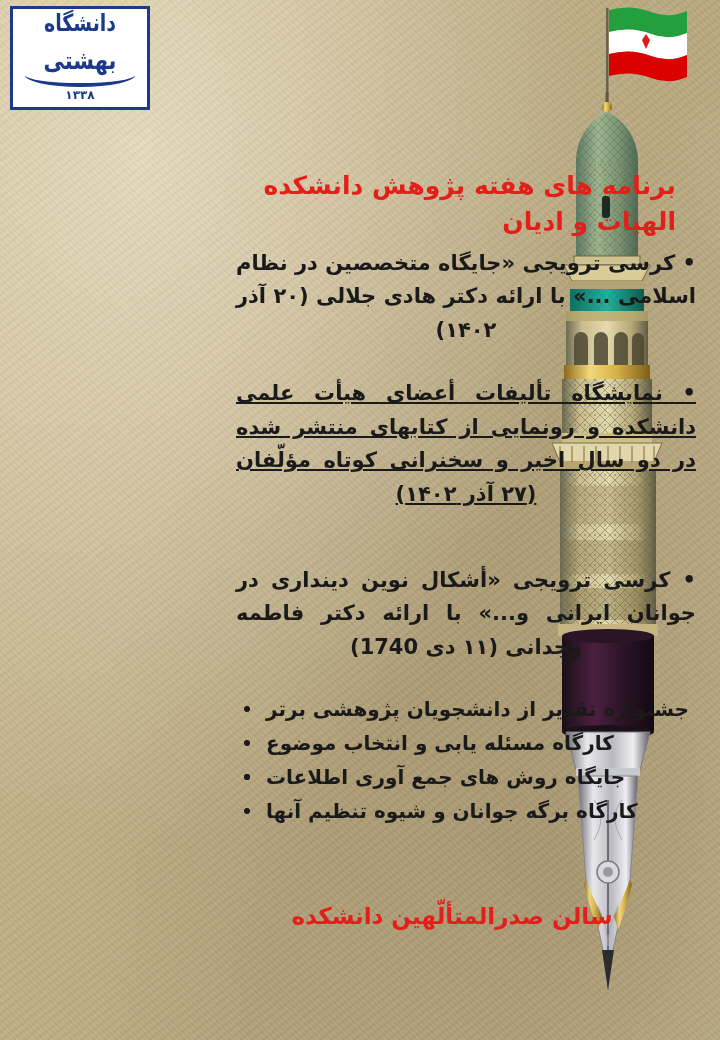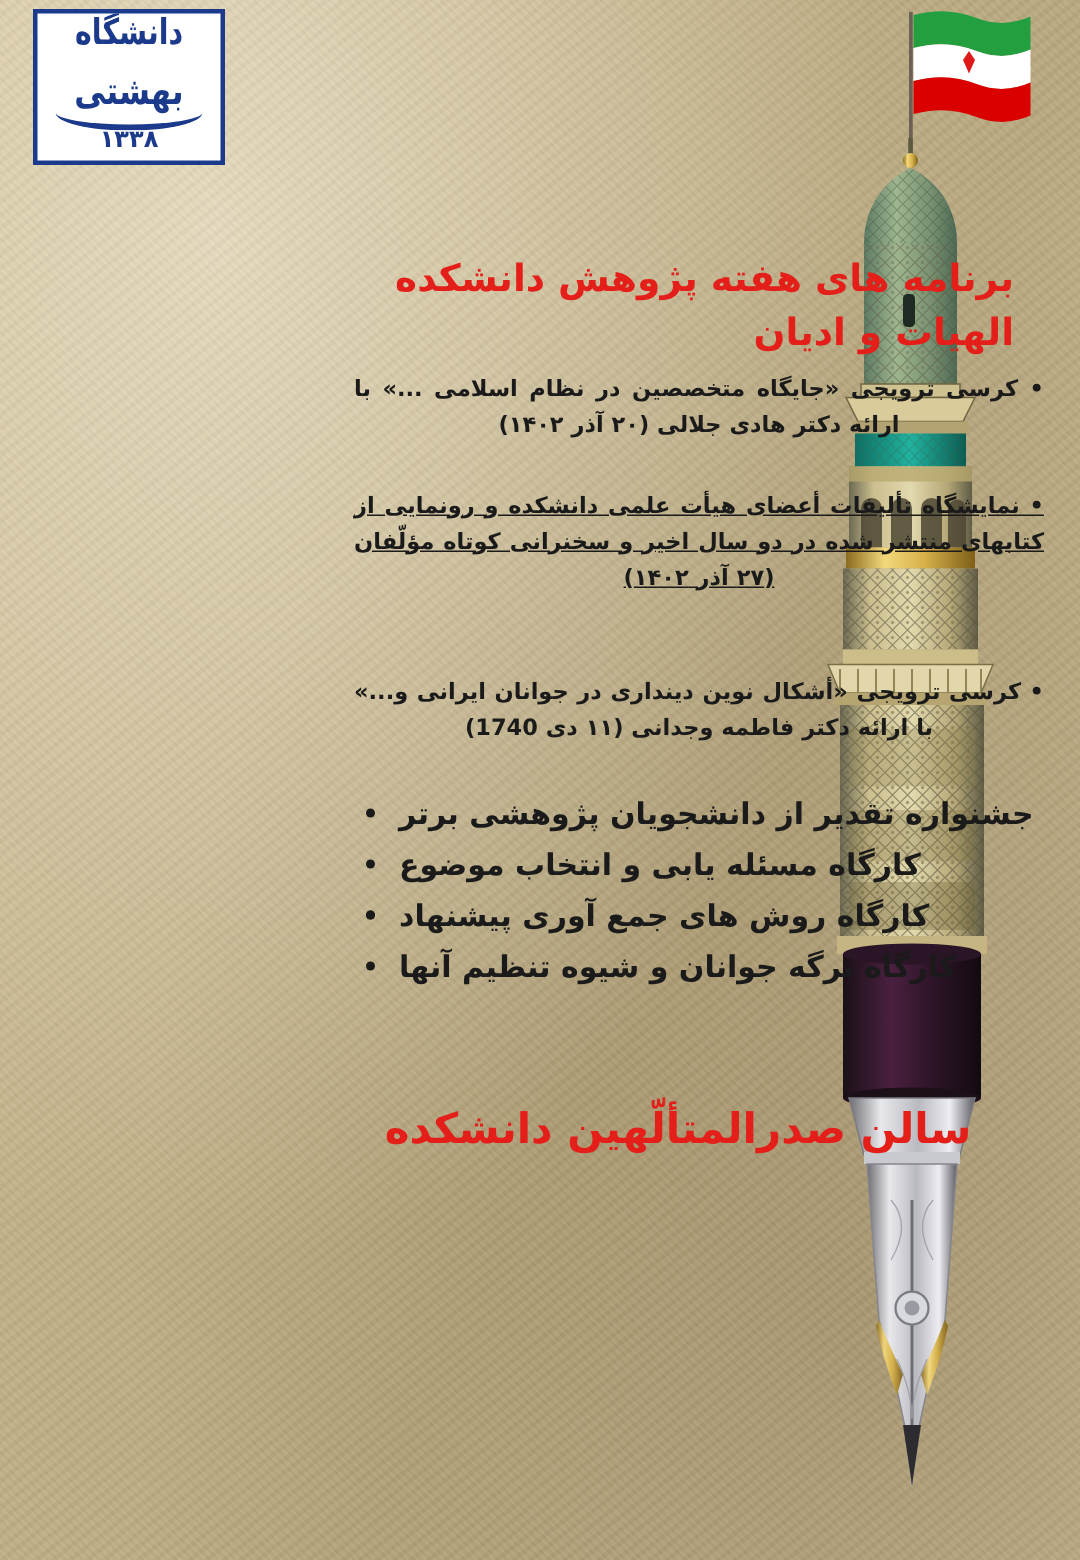--- a/index.html
+++ b/index.html
@@ -35,21 +35,21 @@
       repeating-linear-gradient(-38deg, rgba(0,0,0,0.025) 0px, rgba(0,0,0,0.025) 3px, rgba(255,255,255,0.03) 3px, rgba(255,255,255,0.03) 7px);
     pointer-events: none;
   }
 
   
   .logo-box {
     position: absolute;
     top: 6px;
     right: 570px; 
     left: 8px;
-    width: 128px;
+    width: 140px;
     height: 104px;
     background: #ffffff;
     border: 3px solid #1b3a8c;
     box-sizing: border-box;
     display: flex;
     align-items: center;
     justify-content: center;
     z-index: 5;
   }
   .logo-inner {
@@ -82,21 +82,21 @@
     font-size: 21px;
     font-weight: bold;
     color: #1b3a8c;
     transform: scaleY(1.2);
   }
   .logo-year {
     position: absolute;
     bottom: 5px;
     width: 100%;
     text-align: center;
-    font-size: 16px;
+    font-size: 12px;
     font-weight: bold;
     color: #1b3a8c;
     letter-spacing: 2px;
   }
   .logo-swoosh {
     position: absolute;
     bottom: 20px;
     left: 12px;
     right: 12px;
     height: 20px;
@@ -131,21 +131,21 @@
     font-size: 25px;
     font-weight: bold;
     line-height: 1.45;
     margin: 0 0 6px 0;
     text-align: right;
     padding-right: 26px;
   }
 
   .para {
     color: #1a1a1a;
-    font-size: 15px;
+    font-size: 21px;
     font-weight: bold;
     line-height: 1.6;
     margin: 0 0 30px 0;
     text-align: justify;
     text-align-last: center;
     padding: 0 6px 0 4px;
   }
   .para.gap-lg { margin-bottom: 52px; text-decoration: underline; }
 
   .bullet-list {
@@ -169,21 +169,21 @@
     left: 12px;
     top: 12px;
     width: 6px;
     height: 6px;
     border-radius: 50%;
     background: #1a1a1a;
   }
 
   .venue {
     color: #e41f1a;
-    font-size: 28px;
+    font-size: 23px;
     font-weight: bold;
     text-align: center;
     margin-top: 76px;
     padding-right: 30px;
   }
 </style>
 </head>
 <body>
 
 <div id="poster">
@@ -353,21 +353,21 @@
       </li>
       <li>
         <span class="dot"></span>
         <span>کارگاه مسئله یابی و انتخاب موضوع</span>
       </li>
       <li>
         <span class="dot"></span>
       </li>
       <li>
         <span class="dot"></span>
-        <span>کارگاه روش های جمع آوری پیشنهاد</span>
+        <span>جایگاه روش های جمع آوری اطلاعات</span>
       </li>
       <li>
         <span class="dot"></span>
         <span>کارگاه برگه جوانان و شیوه تنظیم آنها</span>
       </li>
     </ul>
 
     <div class="venue">سالن صدرالمتألّهین دانشکده</div>
   </div>
 

